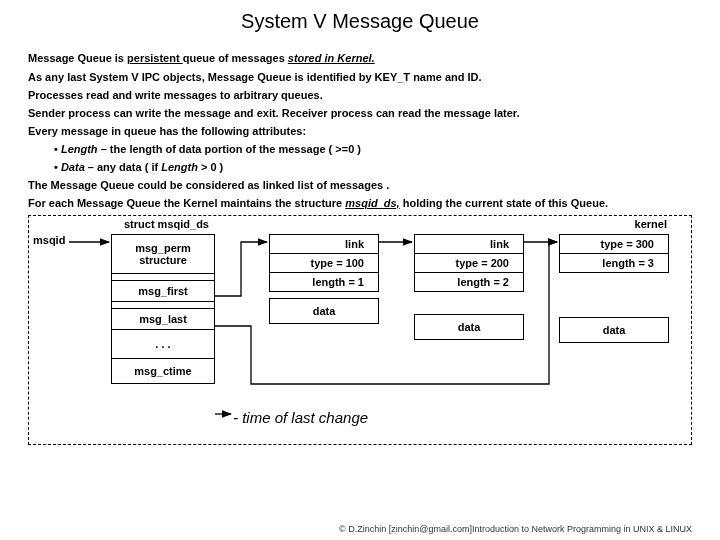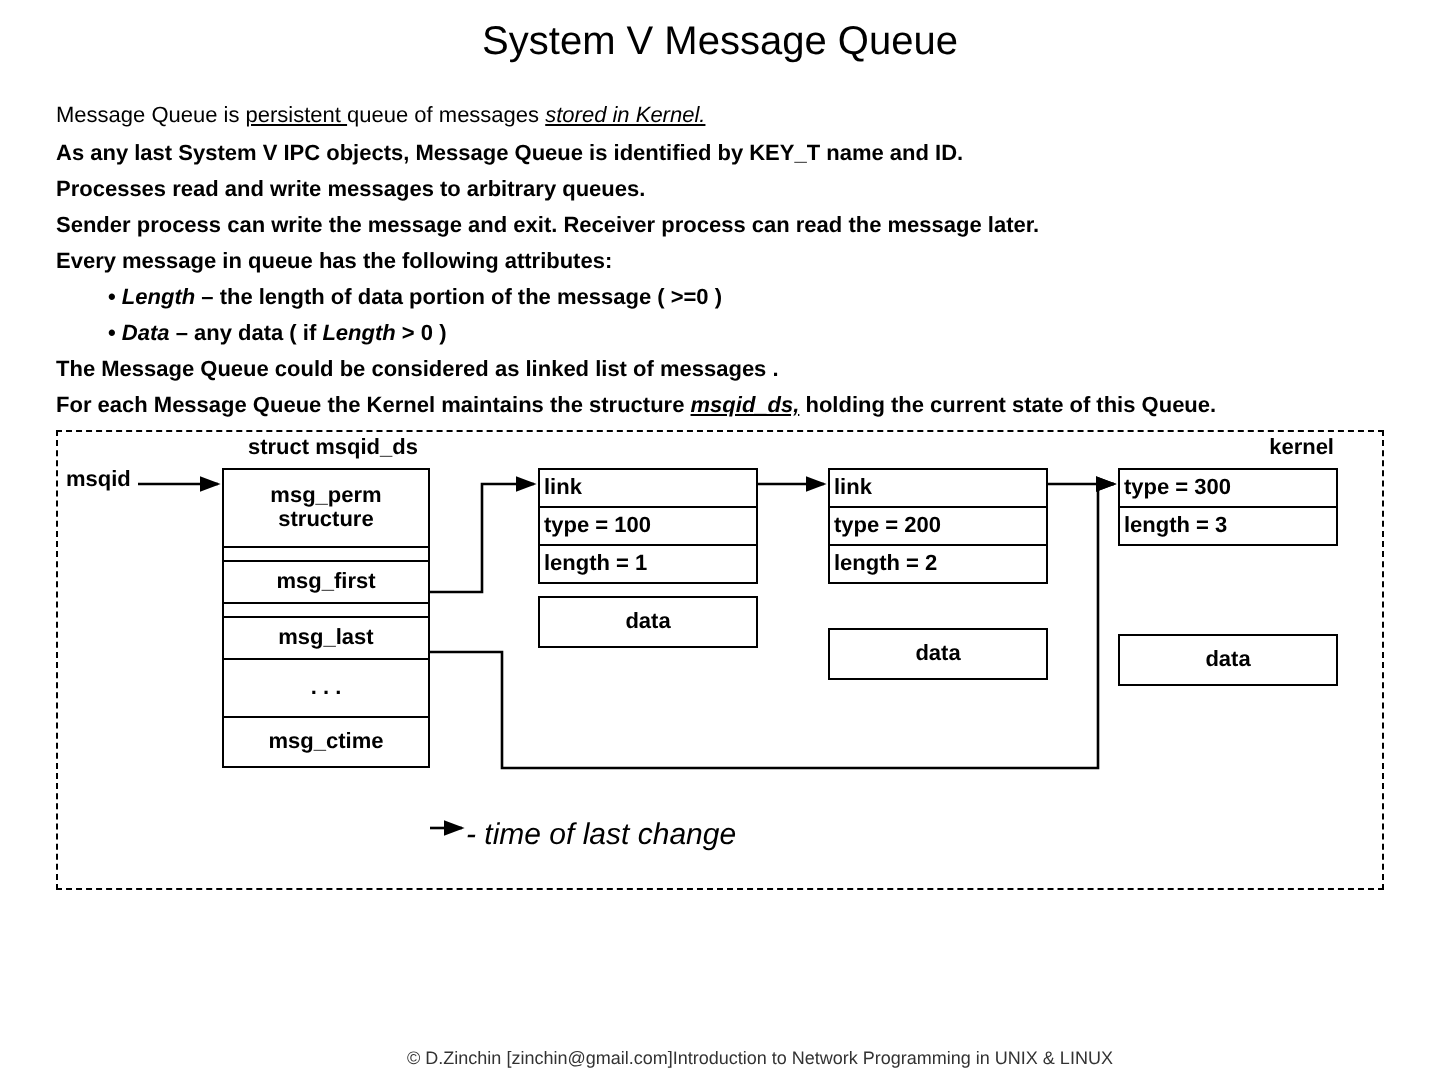--- a/index.html
+++ b/index.html
@@ -13,21 +13,21 @@
     background: #fff;
     padding: 10px 28px 6px;
     position: relative;
   }
   h1 {
     text-align: center;
     font-size: 20px;
     font-weight: 400;
     margin: 0 0 10px;
   }
-  .intro { font-weight: normal; margin: 19px 0 7px; }
+  .intro { font-weight: bold; margin: 19px 0 7px; }
   .u { text-decoration: underline; }
   .i { font-style: italic; }
   .line { font-weight: bold; margin: 3px 0 6px; }
   .bullets { margin: 3px 0 4px 26px; }
   .bullets div { font-weight: bold; margin: 3px 0 6px; }
   .kernel-box {
     border: 1.5px dashed #000;
     margin-top: 4px;
     padding: 4px 8px 8px;
     position: relative;
@@ -44,38 +44,38 @@
     padding: 4px 14px;
   }
   .fields .perm { height: 40px; display:flex; align-items:center; justify-content:center; }
   .fields .gap { border-left:1px solid #000; border-right:1px solid #000; height:6px; }
   .fields .dots { border:1px solid #000; border-top:none; text-align:center; font-weight:bold; padding:8px 0; }
   .fields .ctime { border:1px solid #000; border-top:none; text-align:center; font-weight:bold; padding:6px 2px; }
   .msgnode {
     position: absolute; width: 110px; top: 18px;
   }
   .msgnode .row {
-    border:1px solid #000; text-align:left; font-weight:bold; padding:3px 2px;
+    border:1px solid #000; text-align:right; font-weight:bold; padding:3px 14px;
     border-top: none;
   }
   .msgnode .row:first-child { border-top:1px solid #000; }
   .msgnode .databox {
     border:1px solid #000; margin-top:6px; text-align:center; font-weight:bold;
     padding:6px 2px;
   }
   .n1 { left: 240px; }
   .n2 { left: 385px; }
   .n3 { left: 530px; }
   .n2 .databox { margin-top: 22px; }
   .n3 .databox { margin-top: 44px; }
   .timechg { position:absolute; left:204px; top:193px; font-size:15px;font-style:italic; }
   svg.arrows { position:absolute; inset:0; width:100%; height:100%; pointer-events:none; }
   .footer {
     position: absolute; bottom: 6px; left: 28px; right: 28px;
-    display: flex; justify-content: center; font-size: 9px; color:#333;padding-left:40px;
+    display: flex; justify-content: flex-end; font-size: 9px; color:#333;padding-left:40px;
   }
 </style>
 </head>
 <body>
 
 <h1>System V Message Queue</h1>
 
 <div class="intro">
   <span>Message Queue is </span><span class="u">persistent </span><span>queue of messages </span><span class="u i">stored  in Kernel.</span>
 </div>

